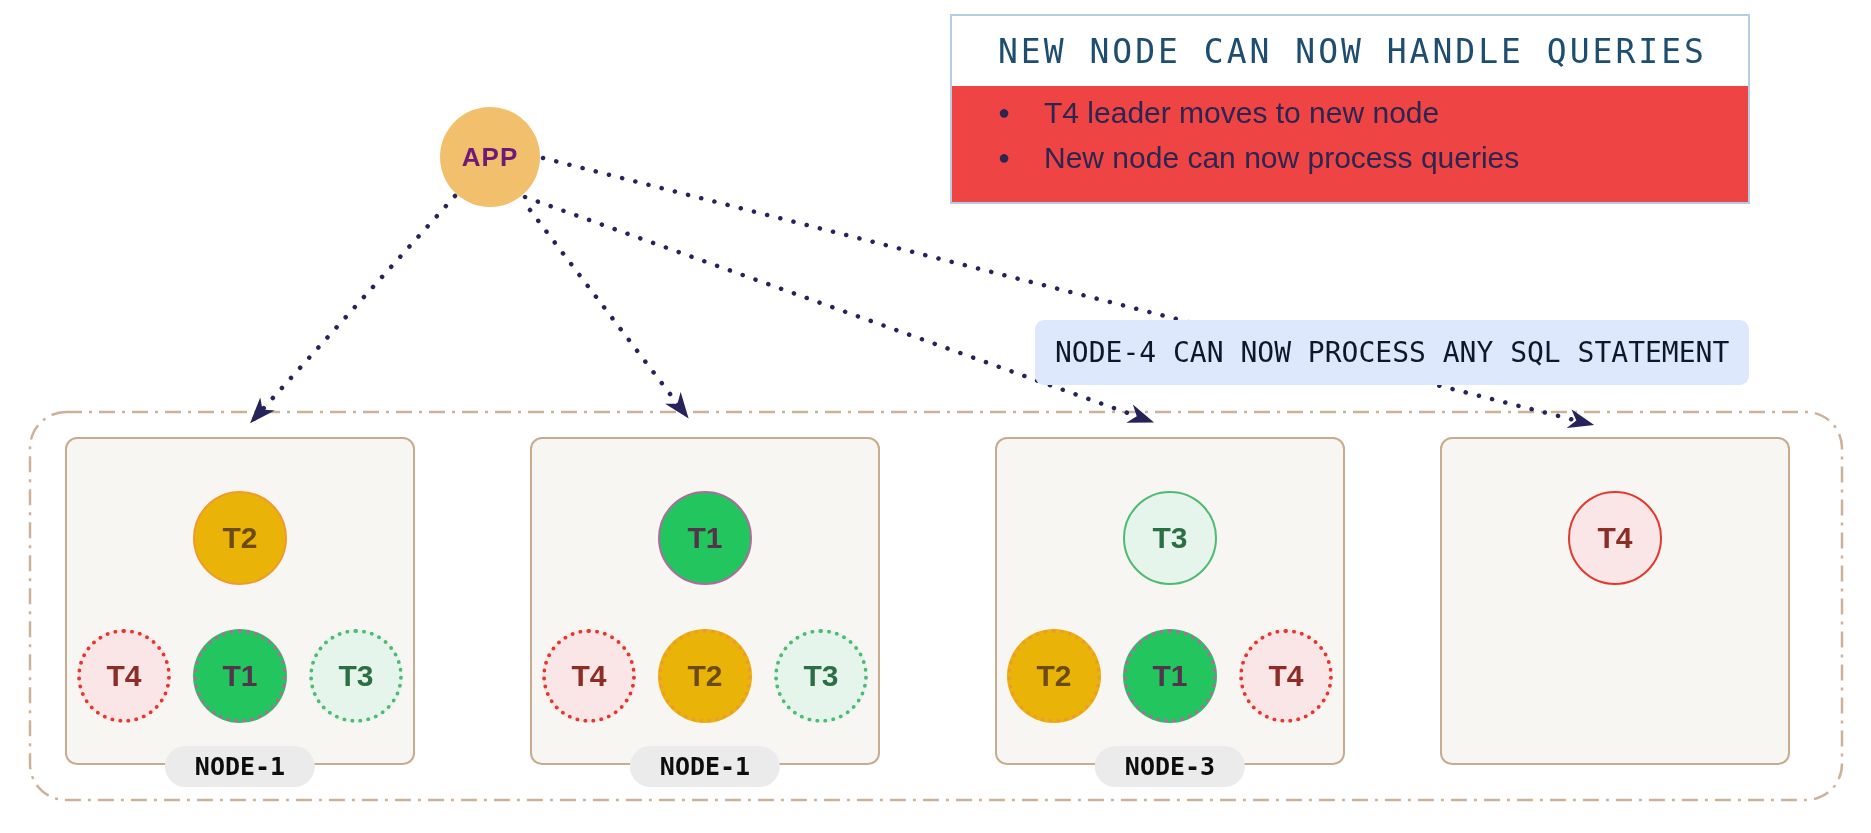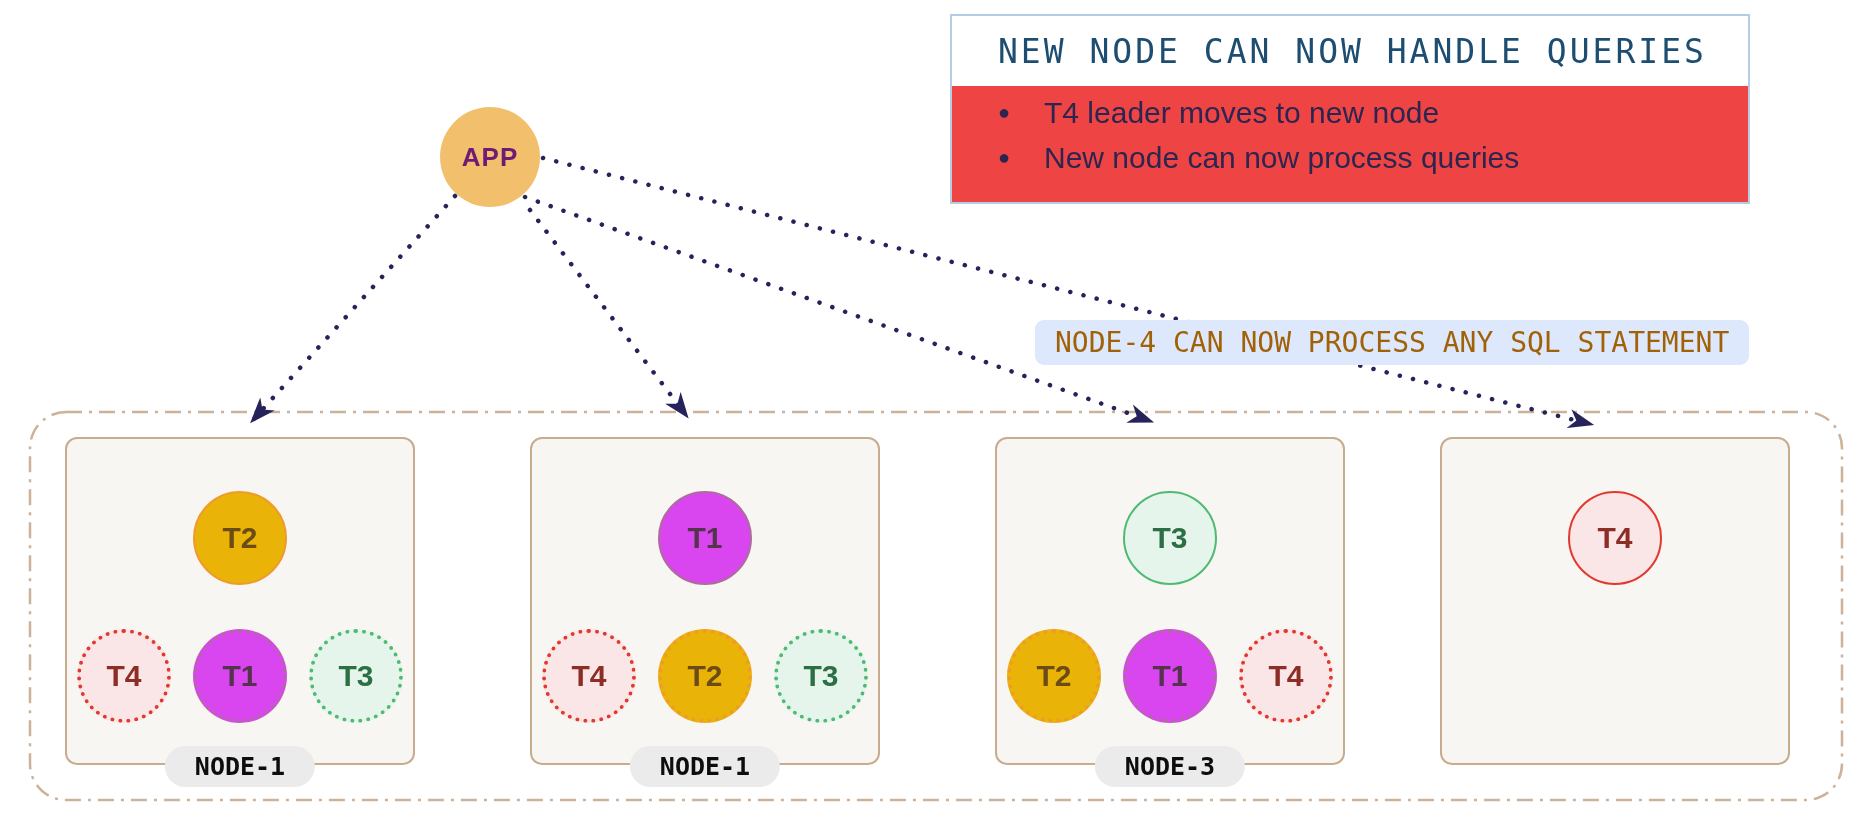--- a/index.html
+++ b/index.html
@@ -29,22 +29,22 @@
   .callout-body li{
     position:relative;font-size:30px;color:#2b2550;line-height:45px;padding-left:52px;
     white-space:nowrap;
   }
   .callout-body li::before{
     content:"●";position:absolute;left:6px;top:0;font-size:20px;color:#2b2550;
   }
   
   .flow-label{
     position:absolute;left:1035px;top:320px;background:#dde8fd;border-radius:9px;
-    padding:6px 20px;font-family:"DejaVu Sans Mono",monospace;font-size:28px;
-    color:#a16207;white-space:nowrap;z-index:2;
+    padding:16px 20px;font-family:"DejaVu Sans Mono",monospace;font-size:28px;
+    color:#0f172a;white-space:nowrap;z-index:2;
   }
   
   .node-box{
     position:absolute;top:437px;width:350px;height:328px;border:2px solid #c9ab8d;
     border-radius:12px;background:#f8f6f2;z-index:2;box-sizing:border-box;
   }
   .node-box.n1{left:65px;}  .node-box.n2{left:530px;}
   .node-box.n3{left:995px;} .node-box.n4{left:1440px;}
   .node-label{
     position:absolute;left:50%;bottom:-24px;transform:translateX(-50%);
@@ -56,21 +56,21 @@
     width:94px;height:94px;border-radius:50%;display:flex;align-items:center;
     justify-content:center;font-size:30px;font-weight:600;box-sizing:border-box;
   }
   .leader-wrap{display:flex;justify-content:center;margin-top:52px;}
   .followers{
     position:absolute;left:0;right:0;top:190px;display:flex;justify-content:center;gap:22px;
   }
   .leader{border-style:solid;border-width:2.5px;}
   .follower{border-style:dotted;border-width:4px;}
   .t-red   {border-color:#e2392e;background:#fae6e6;color:#8c2d26;}
-  .t-purple{border-color:#ad6d9c;background:#d946ef;color:#54344d;}
+  .t-purple{border-color:#ad6d9c;background:#22c55e;color:#54344d;}
   .t-orange{border-color:#ef9a2d;background:#eab308;color:#6b4b16;}
   .t-green {border-color:#4eba72;background:#e6f5eb;color:#2d6f44;}
 </style>
 </head>
 <body>
 
 <div id="canvas">
 
   <svg id="overlay" viewBox="0 0 1871 833" xmlns="http://www.w3.org/2000/svg">
     <defs>

